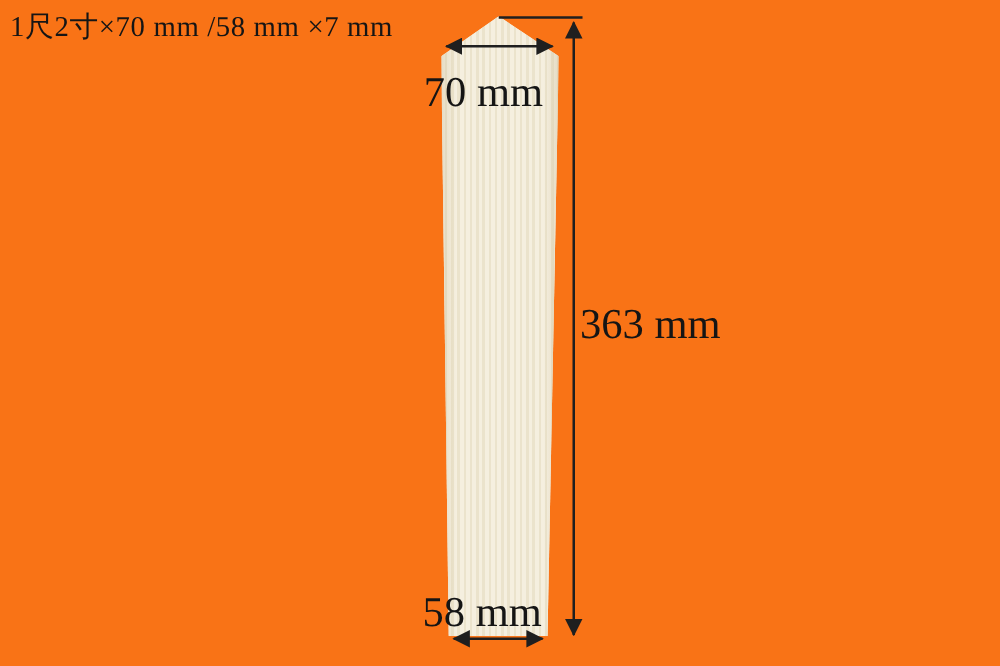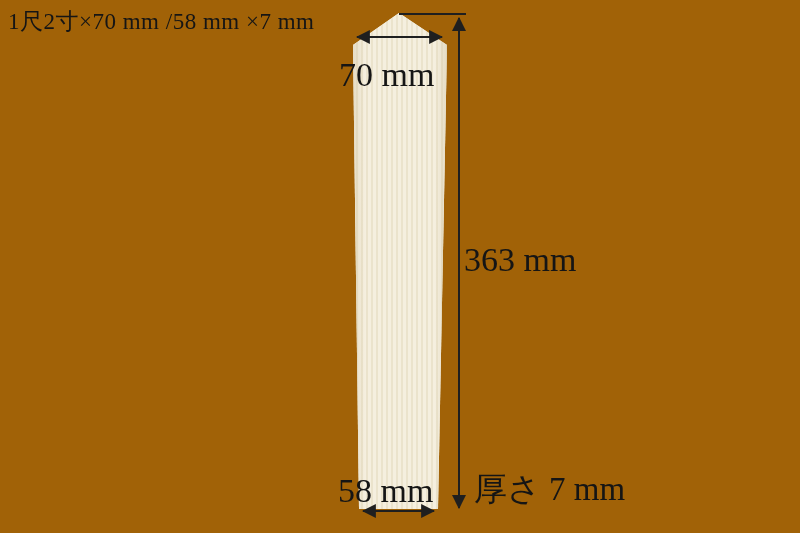--- a/index.html
+++ b/index.html
@@ -4,21 +4,21 @@
 <style>
   html, body {
     margin: 0;
     padding: 0;
     background: #ffffff;
   }
   .stage {
     position: relative;
     width: 800px;
     height: 533px;
-    background: #a16207;
+    background: #f97316;
     overflow: hidden;
     font-family: "Liberation Serif", "DejaVu Serif", serif;
     color: #151515;
   }
   .title {
     position: absolute;
     left: 8px;
     top: 6px;
     font-size: 23px;
     letter-spacing: 0.5px;
@@ -101,15 +101,14 @@
 
     <line x1="363" y1="511" x2="434" y2="511" stroke="#1f1f1f" stroke-width="2" marker-start="url(#arr)" marker-end="url(#arr)"></line>
   </svg>
 
   <div class="dim-label label-top-width">70 mm</div>
 
   <div class="dim-label label-height">363 mm</div>
 
   <div class="dim-label label-bottom-width">58 mm</div>
 
-  <div class="dim-label label-thickness">厚さ 7 mm</div>
 
 </div>
 
 </body></html>

